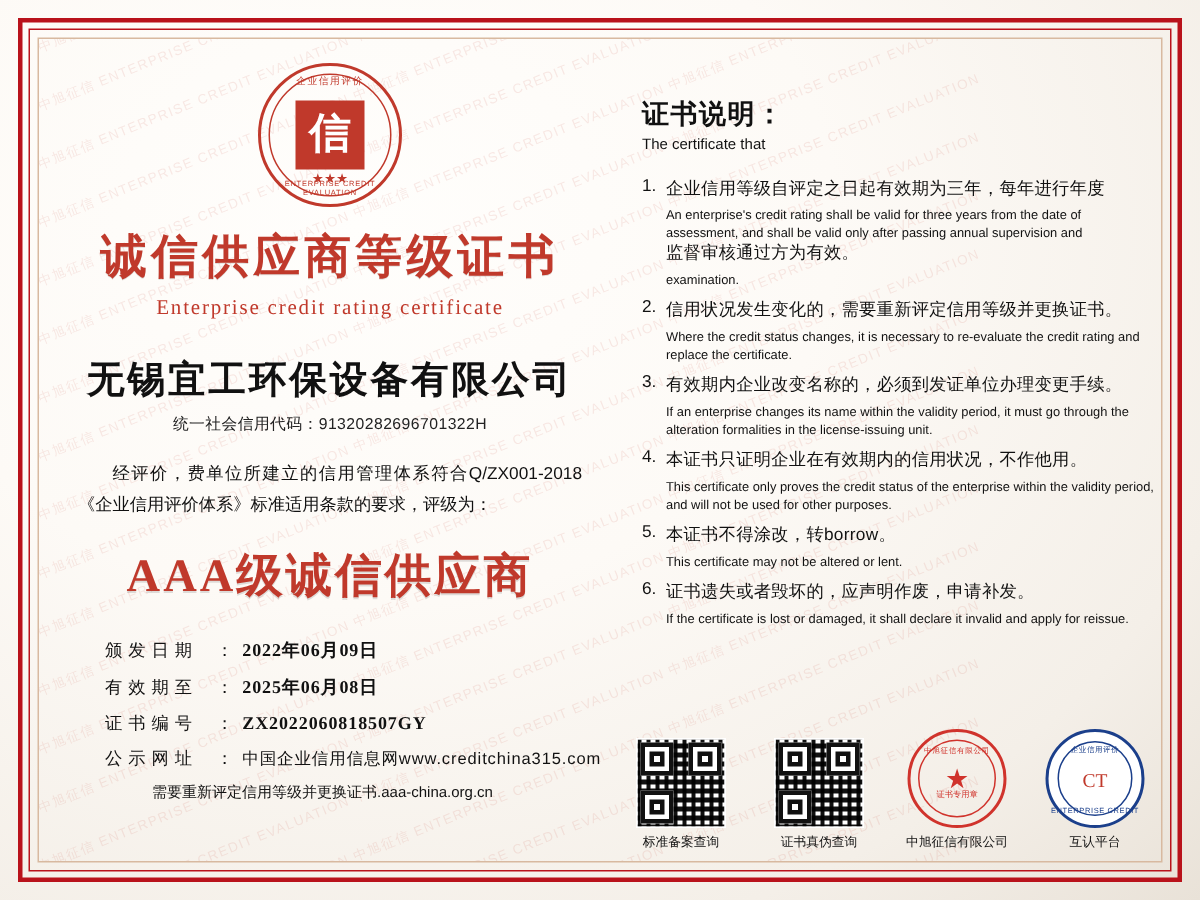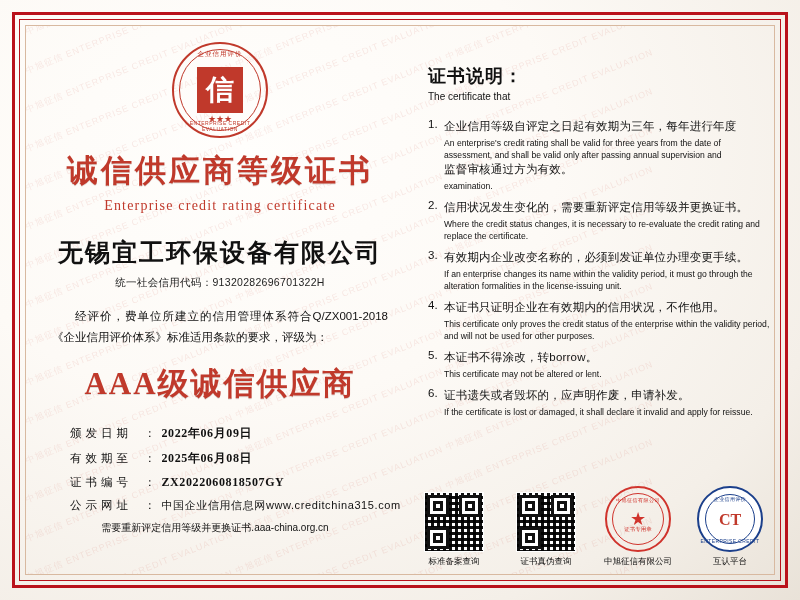--- a/index.html
+++ b/index.html
@@ -344,22 +344,22 @@
   }
   .ct-seal .ct-inner {
     position: absolute; inset: 6px;
     border-radius: 50%;
     border: 1px solid #1b3f8b;
   }
   .ct-seal .ct-mark {
     position: absolute;
     left: 50%; top: 52%;
     transform: translate(-50%,-50%);
-    font-size: 16px;
-    font-weight: bold;
+    font-size: 13px;
+    font-weight: normal;
     font-family: "Liberation Serif", serif;
     color: #c0392b;
     line-height: 1;
   }
   .ct-seal .ct-top, .ct-seal .ct-bot {
     position: absolute;
     left: 0; right: 0;
     text-align: center;
     font-size: 5px;
     letter-spacing: .4px;

